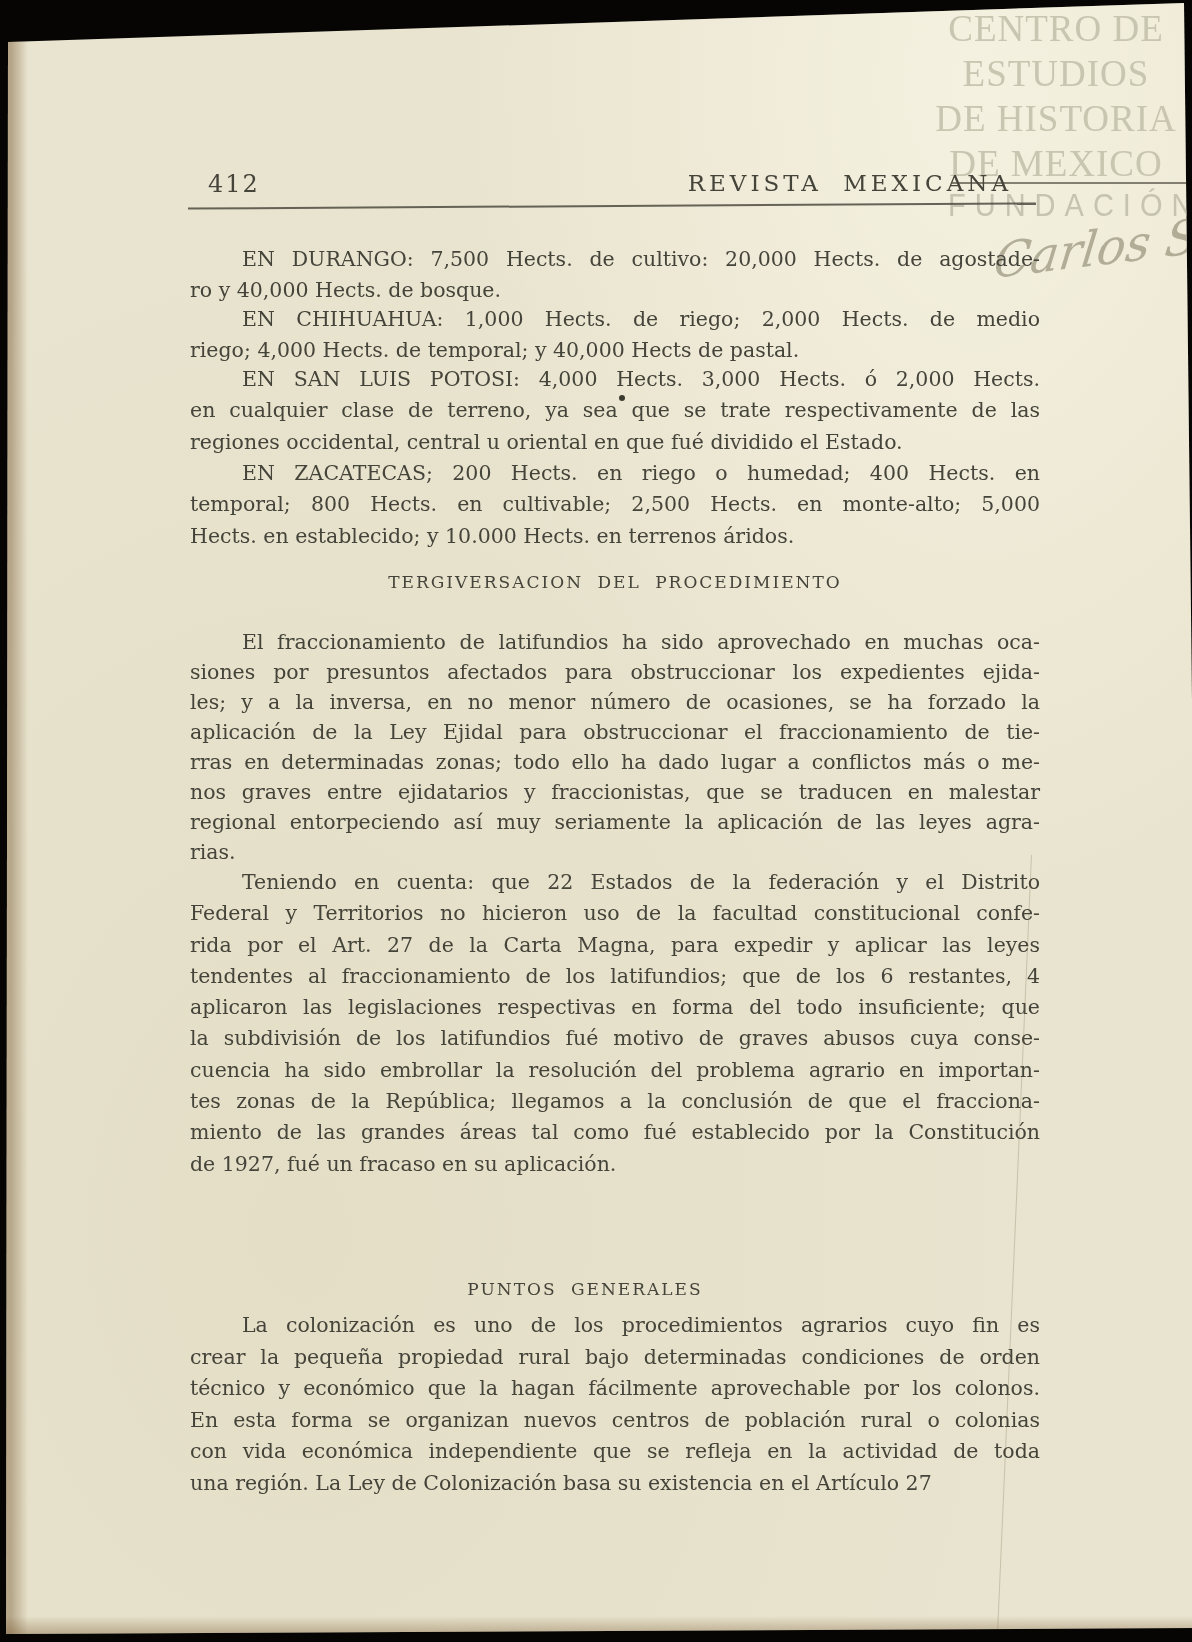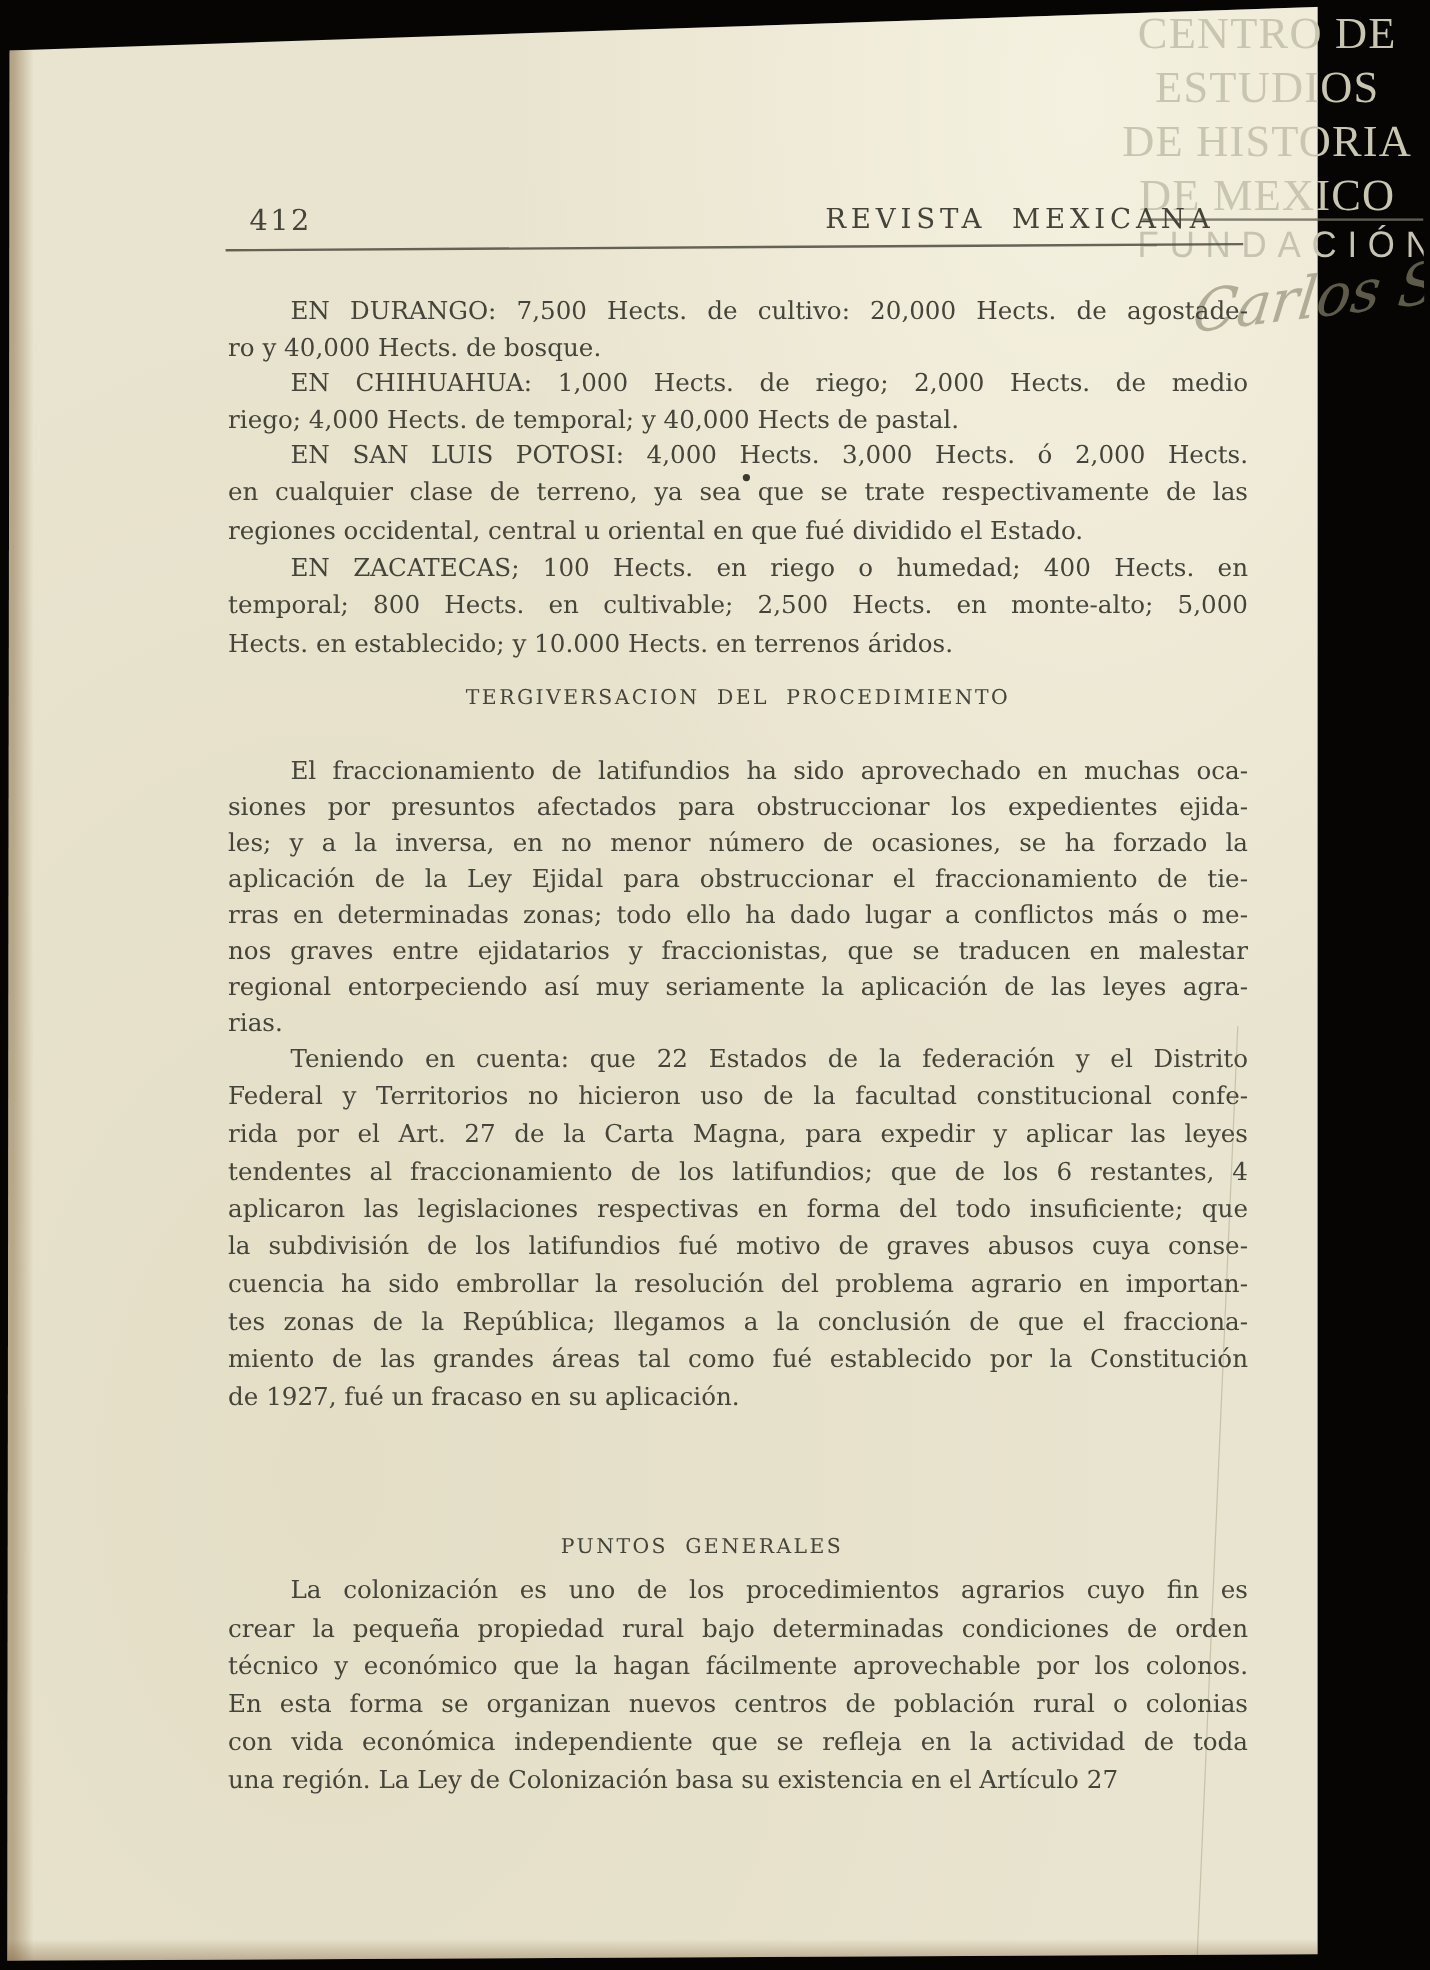--- a/index.html
+++ b/index.html
@@ -1,19 +1,19 @@
 <!DOCTYPE html>
 <html><head>
 <meta charset="utf-8">
 <style>
   html,body{margin:0;padding:0;background:#060503;}
   .scan{position:relative;width:1192px;height:1642px;background:#060503;overflow:hidden;
         font-family:"DejaVu Serif", serif;}
   
-  .paper{position:absolute;left:0;top:0;width:1098px;height:1642px;
+  .paper{position:absolute;left:0;top:0;width:1192px;height:1642px;
          background:
            radial-gradient(ellipse at 82% 5%, rgba(255,252,238,.55), rgba(255,252,238,0) 38%),
            radial-gradient(ellipse at 25% 75%, rgba(205,195,160,.18), rgba(205,195,160,0) 60%),
            linear-gradient(90deg, rgba(95,60,18,.38) 0px, rgba(95,60,18,.38) 11px, rgba(95,60,18,0) 28px),
            linear-gradient(0deg, rgba(95,60,18,.33) 0px, rgba(95,60,18,.33) 9px, rgba(95,60,18,0) 26px),
            #e9e4cf;
          clip-path:polygon(8px 42px, 1184px 3px, 1192px 700px, 1192px 1628px, 6px 1634px);}
   
   .wm{position:absolute;left:928px;top:6px;width:256px;text-align:center;
       font-family:"Liberation Serif","DejaVu Serif",serif;font-size:37px;line-height:45px;
@@ -74,21 +74,21 @@
       <div class="ln end">riego; 4,000 Hects. de temporal; y 40,000 Hects de pastal.</div>
     </div>
 
     <div class="para" style="top:364px">
       <div class="ln ind">EN SAN LUIS POTOSI: 4,000 Hects. 3,000 Hects. ó 2,000 Hects.</div>
       <div class="ln">en cualquier clase de terreno, ya sea que se trate respectivamente de las</div>
       <div class="ln end">regiones occidental, central u oriental en que fué dividido el Estado.</div>
     </div>
 
     <div class="para" style="top:458px">
-      <div class="ln ind">EN ZACATECAS; 100 Hects. en riego o humedad; 400 Hects. en</div>
+      <div class="ln ind">EN ZACATECAS; 200 Hects. en riego o humedad; 400 Hects. en</div>
       <div class="ln">temporal; 800 Hects. en cultivable; 2,500 Hects. en monte-alto; 5,000</div>
       <div class="ln end">Hects. en establecido; y 10.000 Hects. en terrenos áridos.</div>
     </div>
 
     <div class="chead h-small" style="top:572px">TERGIVERSACION DEL PROCEDIMIENTO</div>
 
     <div class="para" style="top:627px;line-height:30px">
       <div class="ln ind">El fraccionamiento de latifundios ha sido aprovechado en muchas oca-</div>
       <div class="ln">siones por presuntos afectados para obstruccionar los expedientes ejida-</div>
       <div class="ln">les; y a la inversa, en no menor número de ocasiones, se ha forzado la</div>

